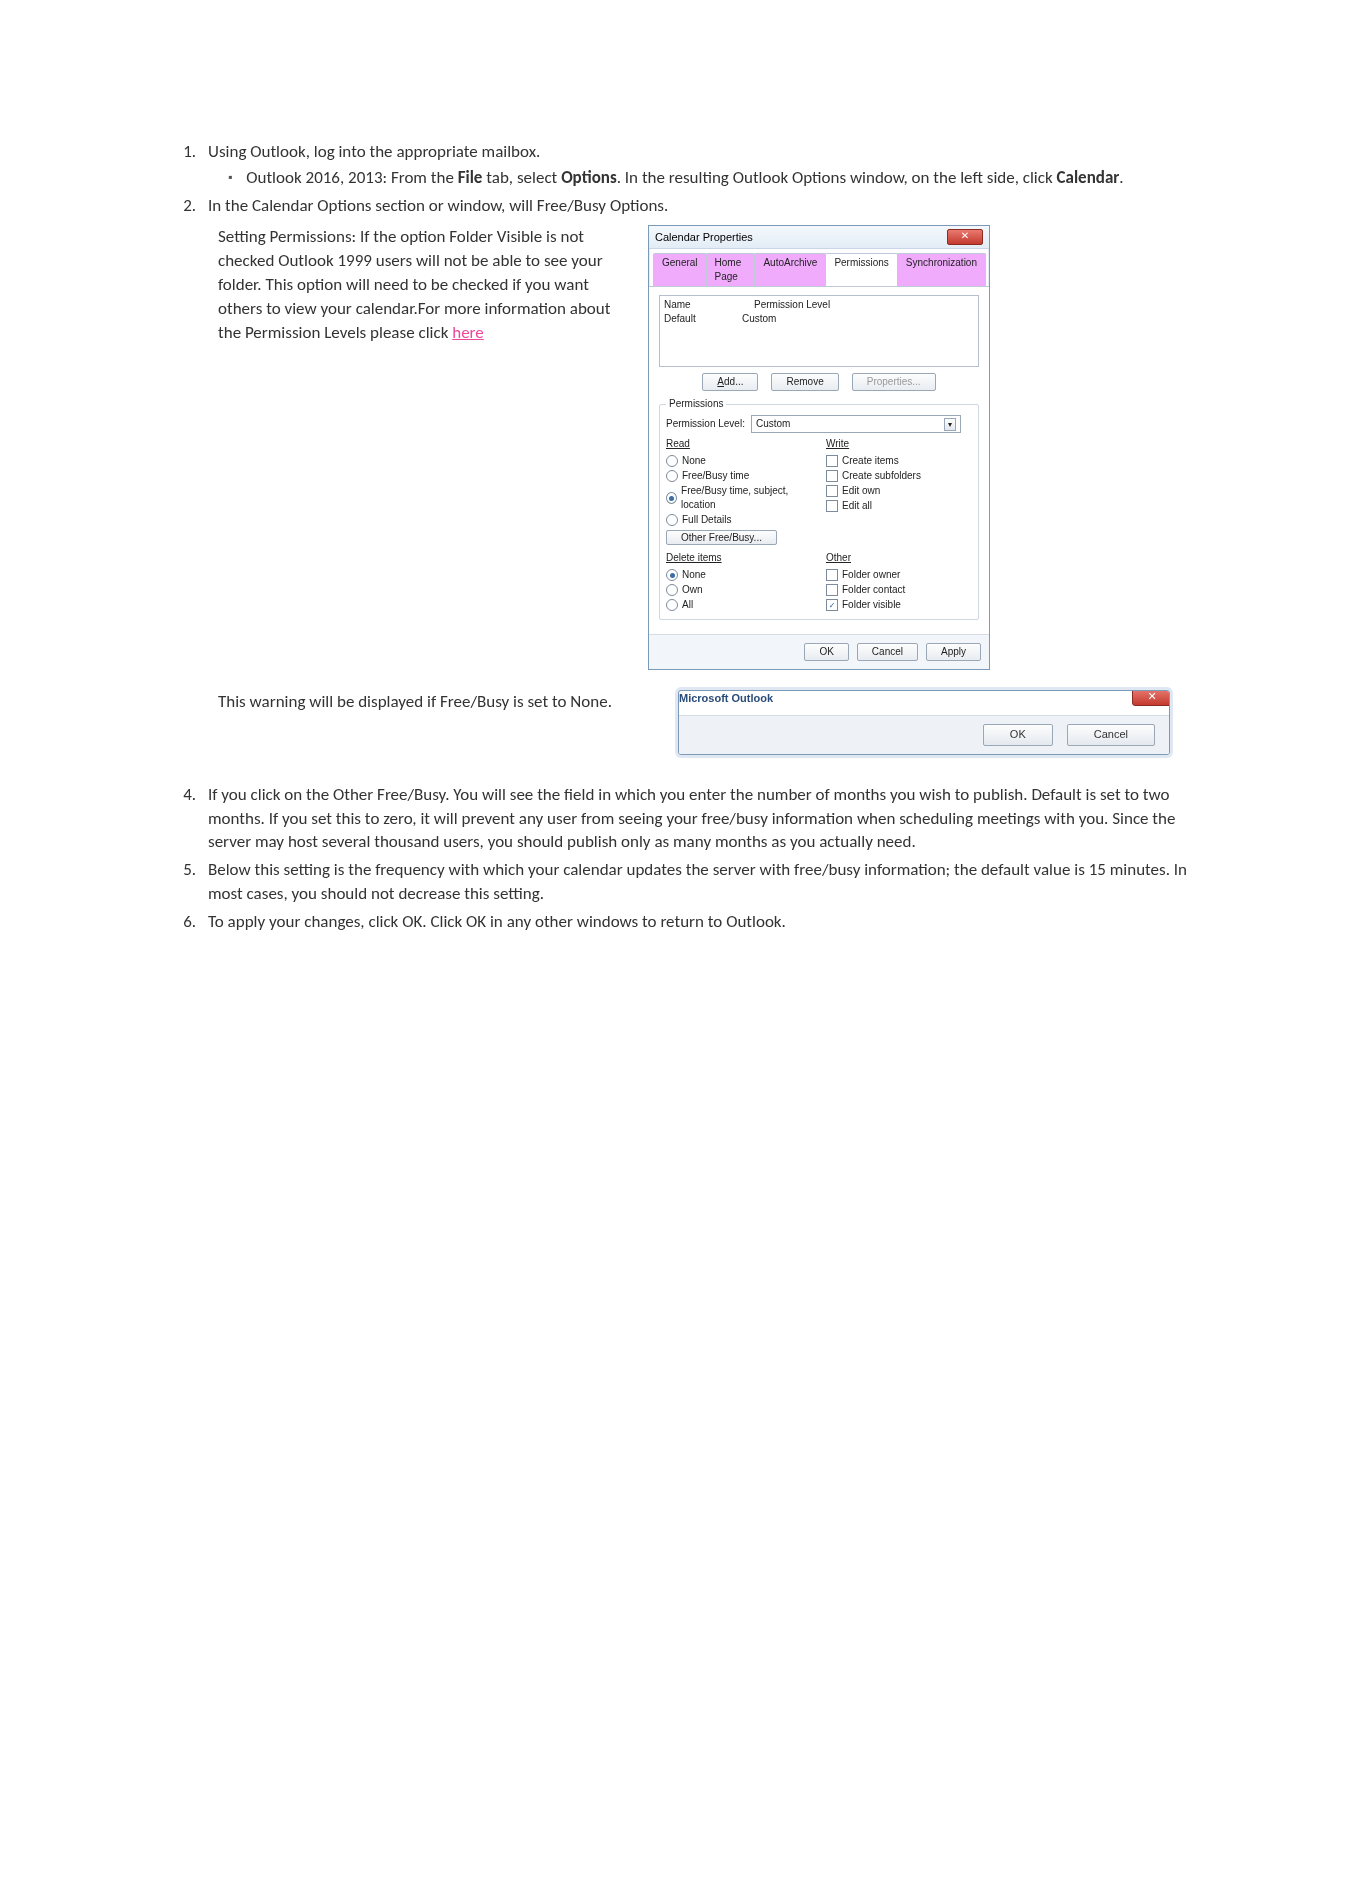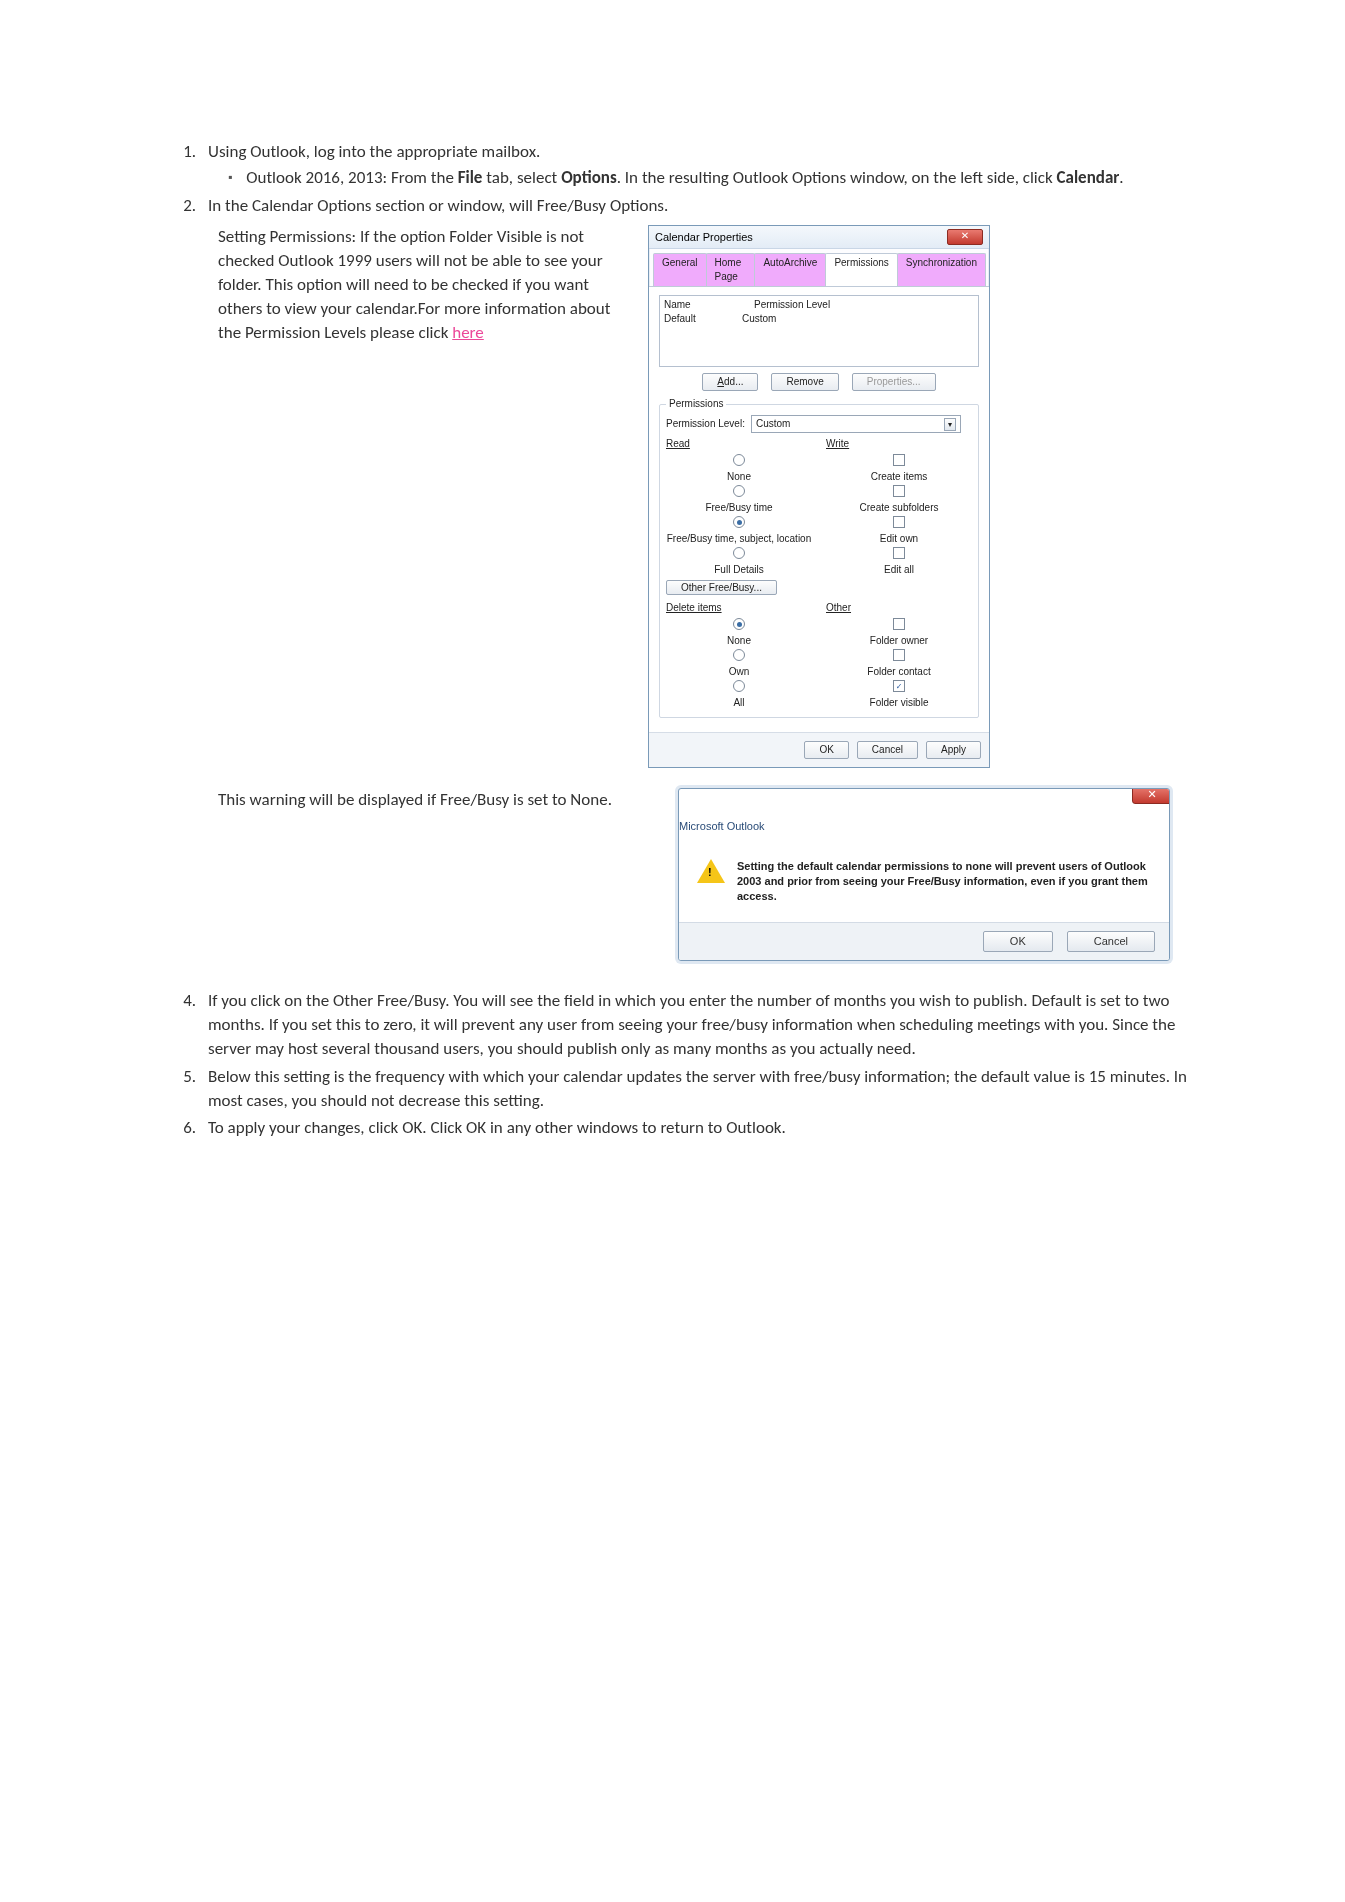--- a/index.html
+++ b/index.html
@@ -68,42 +68,42 @@
   }
   .btn.dis { color:#999; }
   fieldset.group { border:1px solid #cfd7e2; border-radius:2px; margin:4px 0; padding:4px 6px 6px 6px; }
   fieldset.group legend { padding:0 3px; font-size:10px; }
   .permrow { display:flex; align-items:center; gap:6px; margin-bottom:4px;}
   .select { border:1px solid #9aa7b7; background:#fff; padding:0 4px; height:16px; display:flex; align-items:center; justify-content:space-between; width:200px; }
   .select .caret { font-size:8px; border:1px solid #9aa7b7; padding:0 3px; background:linear-gradient(#fdfdfd,#e2e8ef); }
   .cols { display:flex; gap:14px; }
   .col { flex:1; }
   .col .hd { text-decoration: underline; margin-bottom:3px;}
-  .opt { display:flex; align-items:center; gap:4px; margin:1px 0;flex-direction:column; }
+  .opt { display:flex; align-items:center; gap:4px; margin:1px 0; }
   .radio { width:10px; height:10px; border:1px solid #7d8a99; border-radius:50%; display:inline-flex; align-items:center; justify-content:center; }
   .radio.sel::after { content:""; width:5px; height:5px; background:#3b6ea5; border-radius:50%; }
   .chk { width:10px; height:10px; border:1px solid #7d8a99; display:inline-flex; align-items:center; justify-content:center; font-size:8px; color:#2a5aa0; }
   .chk.sel::after { content:"✓"; }
   .und { text-decoration: underline; }
   .bottombtns { display:flex; gap:8px; justify-content:flex-end; padding:8px; border-top:1px solid #d6dde7; background:#f2f5f9; }
 
   
   .warn {
     width: 490px;
     border: 1px solid #7a9ab8;
     font-family: "Segoe UI", Tahoma, sans-serif;
     font-size: 11px;
     background:#fff;
     margin-left: 0;
     box-shadow: 0 0 0 3px #dfe8f2;
     border-radius: 3px;
     position: relative;
     overflow: hidden;
   }
-  .warn .titlebar { font-weight:normal; color:#2a4c78;margin-top:30px; }
+  .warn .titlebar { font-weight:bold; color:#2a4c78; }
   .closebtn2 {
     position:absolute; top:-3px; right:-3px;
     width: 38px; height: 16px;
     background: linear-gradient(#e97a70,#c33a2f);
     border: 1px solid #8c2b22;
     border-radius: 0 0 0 3px;
     color:#fff; text-align:center; line-height:14px;
     font-size:11px;
   }
   .warn .body { display:flex; gap:12px; padding: 16px 18px 18px 18px; align-items:flex-start; }
@@ -259,24 +259,20 @@
 </div>
 
 <div class="row2">
   <div class="text">This warning will be displayed if Free/Busy is set to None.</div>
   <div>
     <div class="warn">
       <div class="titlebar" style="height:24px;">
         <span>Microsoft Outlook</span>
       </div>
       <span class="closebtn2">✕</span>
-      <div class="body">
-        <div class="tri"></div>
-        <div class="msg">Setting the default calendar permissions to none will prevent users of Outlook 2003 and prior from seeing your Free/Busy information, even if you grant them access.</div>
-      </div>
       <div class="foot">
         <span class="wbtn">OK</span>
         <span class="wbtn">Cancel</span>
       </div>
     </div>
   </div>
 </div>
 
 <ol class="main" start="4">
   <li>If you click on the Other Free/Busy. You will see the field in which you enter the number of months you wish to publish. Default is set to two months. If you set this to zero, it will prevent any user from seeing your free/busy information when scheduling meetings with you. Since the server may host several thousand users, you should publish only as many months as you actually need.</li>

